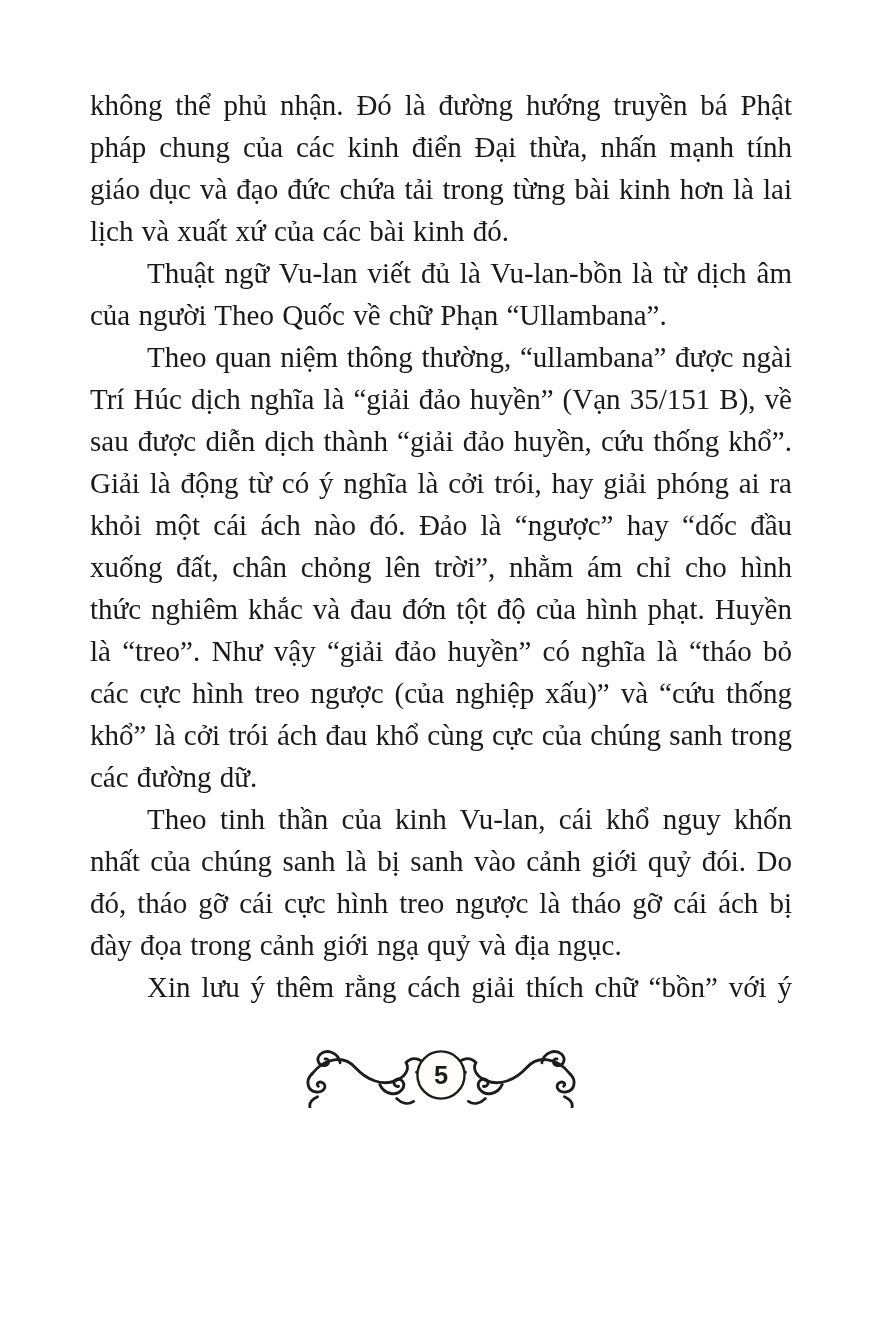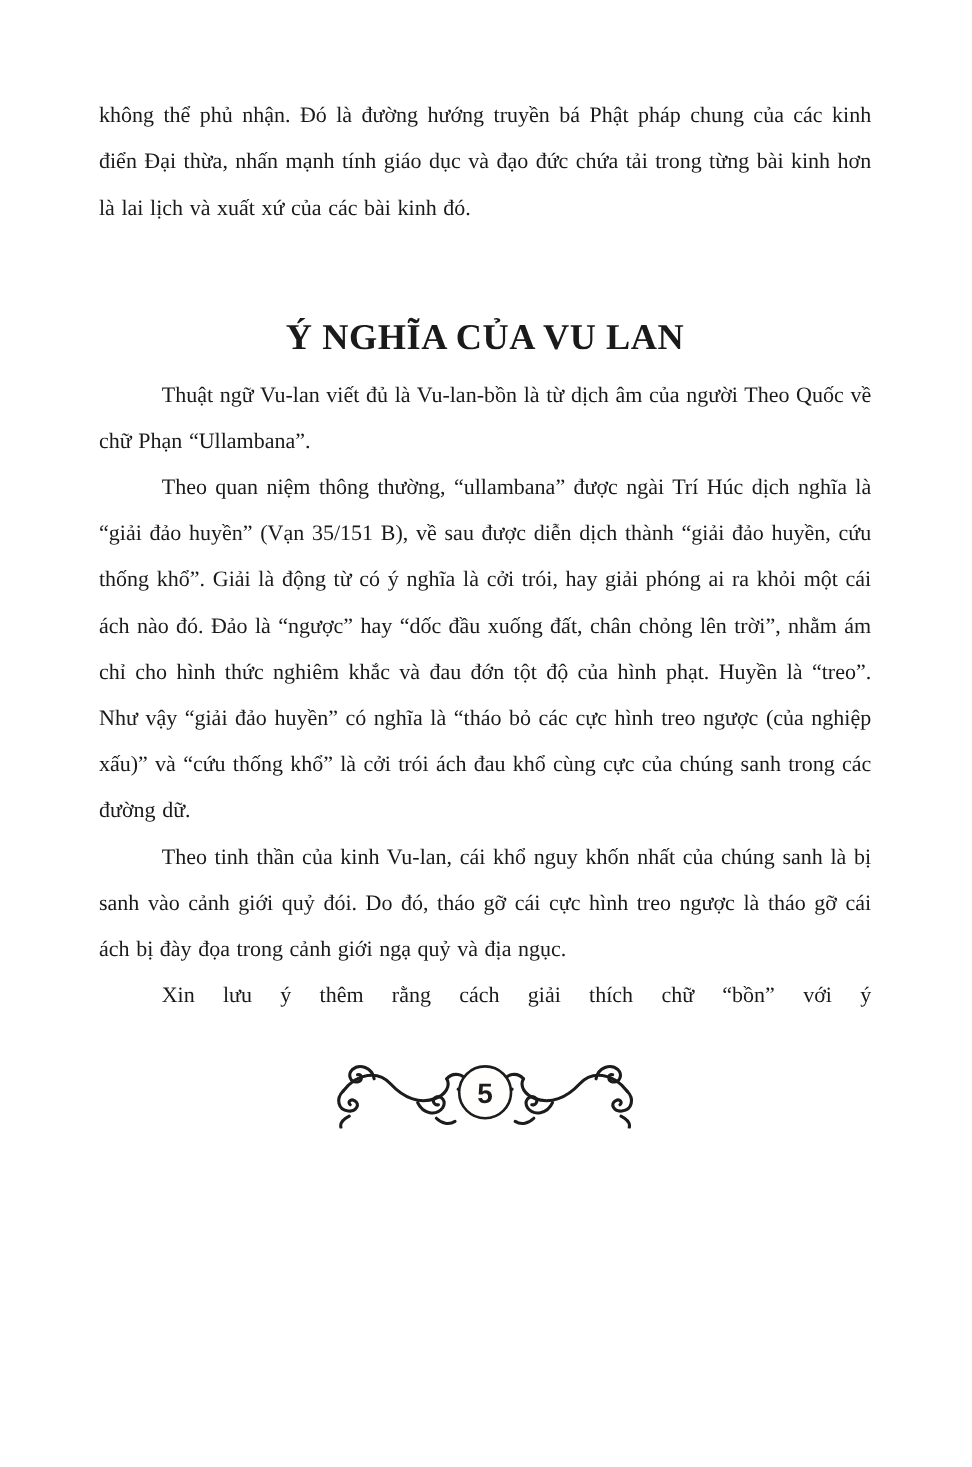--- a/index.html
+++ b/index.html
@@ -13,21 +13,21 @@
     height: 1334px;
     background: #ffffff;
     box-sizing: border-box;
     padding: 84px 92px 0 90px;
     font-family: "Liberation Serif", "DejaVu Serif", serif;
     color: #1a1a1a;
     overflow: hidden;
   }
   .body-text p {
     margin: 0 0 0 0;
-    font-size: 20px;
+    font-size: 29px;
     line-height: 42px;
     text-align: justify;
     text-indent: 57px;
     word-spacing: 1px;
   }
   .body-text p.continuation {
     margin-top: 0;
     text-indent: 0;
   }
   .body-text p.force-justify {
@@ -69,21 +69,20 @@
 </style>
 </head>
 <body>
 
 <div class="page">
 
   <div class="body-text">
 
     <p class="continuation">không thể phủ nhận. Đó là đường hướng truyền bá Phật pháp chung của các kinh điển Đại thừa, nhấn mạnh tính giáo dục và đạo đức chứa tải trong từng bài kinh hơn là lai lịch và xuất xứ của các bài kinh đó.</p>
 
-    <h1 class="section-heading">Ý NGHĨA CỦA VU LAN</h1>
 
     <p>Thuật ngữ Vu-lan viết đủ là Vu-lan-bồn là từ dịch âm của người Theo Quốc về chữ Phạn “Ullambana”.</p>
 
     <p>Theo quan niệm thông thường, “ullambana” được ngài Trí Húc dịch nghĩa là “giải đảo huyền” (Vạn 35/151 B), về sau được diễn dịch thành “giải đảo huyền, cứu thống khổ”. Giải là động từ có ý nghĩa là cởi trói, hay giải phóng ai ra khỏi một cái ách nào đó. Đảo là “ngược” hay “dốc đầu xuống đất, chân chỏng lên trời”, nhằm ám chỉ cho hình thức nghiêm khắc và đau đớn tột độ của hình phạt. Huyền là “treo”. Như vậy “giải đảo huyền” có nghĩa là “tháo bỏ các cực hình treo ngược (của nghiệp xấu)” và “cứu thống khổ” là cởi trói ách đau khổ cùng cực của chúng sanh trong các đường dữ.</p>
 
     <p>Theo tinh thần của kinh Vu-lan, cái khổ nguy khốn nhất của chúng sanh là bị sanh vào cảnh giới quỷ đói. Do đó, tháo gỡ cái cực hình treo ngược là tháo gỡ cái ách bị đày đọa trong cảnh giới ngạ quỷ và địa ngục.</p>
 
     <p class="force-justify">Xin lưu ý thêm rằng cách giải thích chữ “bồn” với ý</p>
 
   </div>

